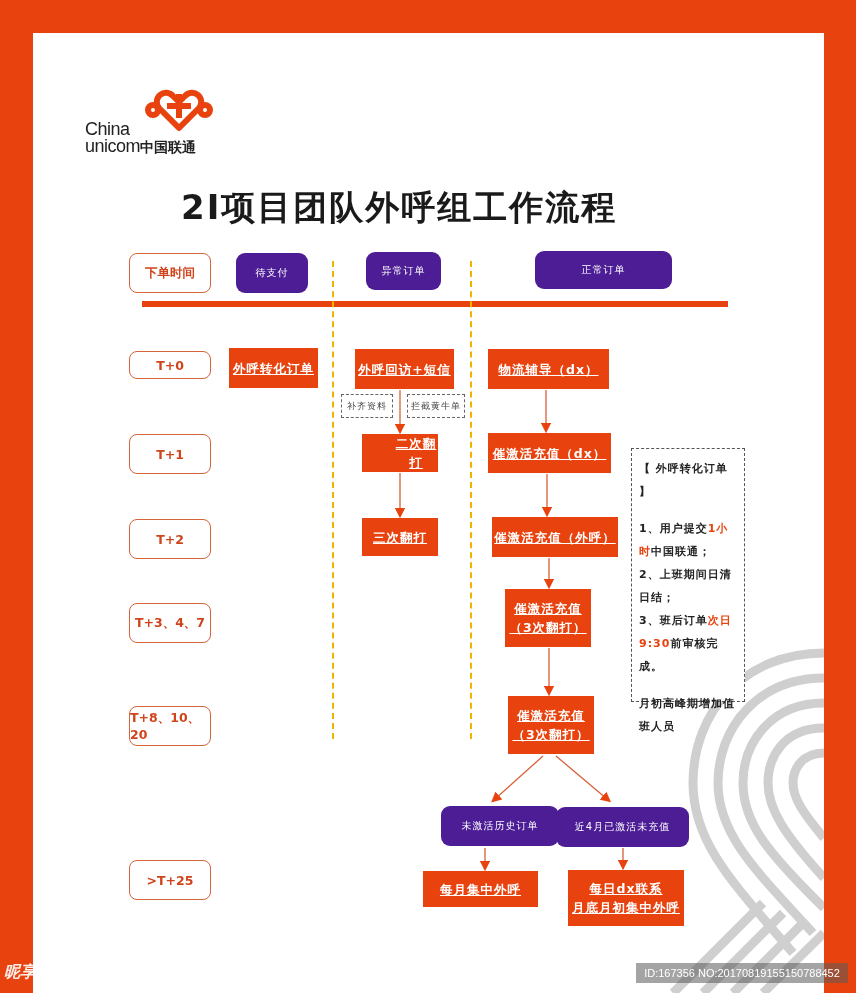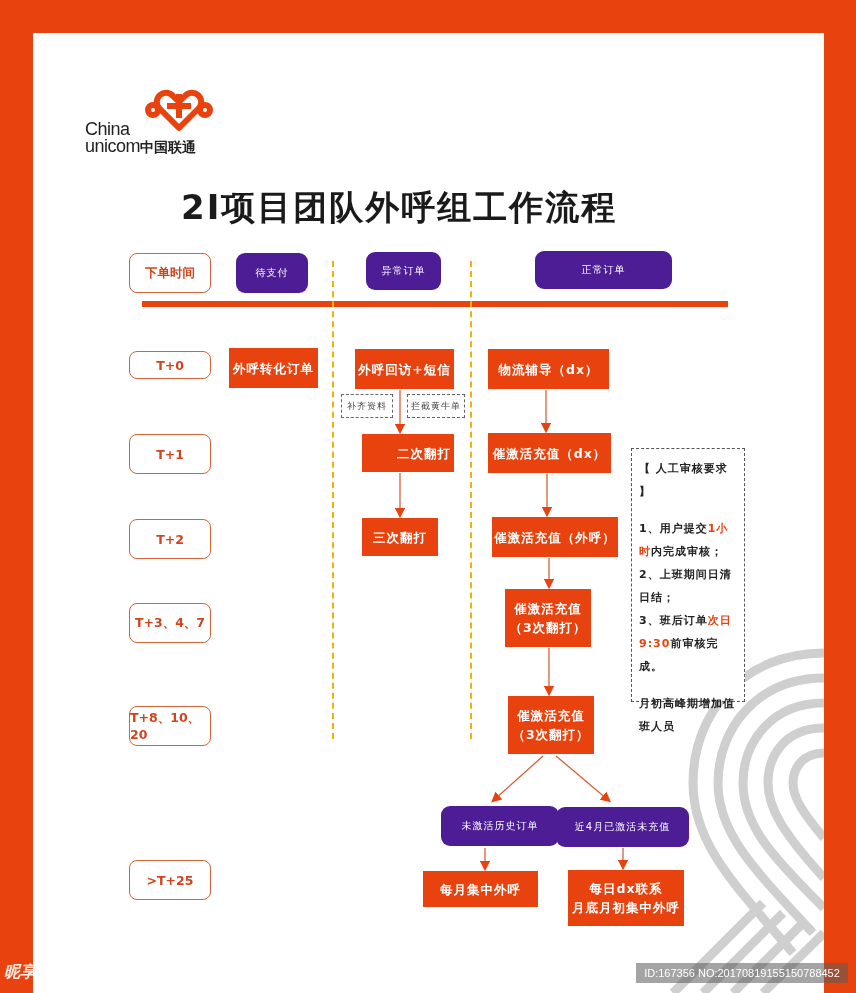--- a/index.html
+++ b/index.html
@@ -1,19 +1,19 @@
 <!DOCTYPE html>
 <html><head>
 <meta charset="utf-8">
 <style>
   html, body { margin:0; padding:0; }
   body { width:856px; height:993px; position:relative; overflow:hidden; background:#e8430e; font-family:"DejaVu Sans","Liberation Sans",sans-serif; }
   .frame { position:absolute; left:33px; top:33px; width:791px; height:960px; background:#ffffff; overflow:hidden; }
   .abs { position:absolute; box-sizing:border-box; }
-  .box-red { background:#e8430e; color:#fff; font-weight:bold; font-size:12.5px; display:flex; align-items:center; justify-content:center; text-align:center; line-height:19px; letter-spacing:1px; }
+  .box-red { background:#e8430e; color:#fff; font-weight:bold; font-size:12.5px; display:flex; align-items:center; justify-content:center; text-align:center; line-height:19px; letter-spacing:1px;text-decoration:underline; }
   .box-yellow { background:#4c1d95; color:#fff; font-weight:normal; font-size:10px; border-radius:9px; display:flex; align-items:center; justify-content:center; letter-spacing:1px; }
   .box-time { border:1.5px solid #d4643a; border-radius:8px; color:#d0441c; font-weight:bold; font-size:12.5px; display:flex; align-items:center; justify-content:center; background:#fff; }
   .box-dash { border:1.2px dashed #666; color:#444; font-size:9px; display:flex; align-items:center; justify-content:center; background:#fff; letter-spacing:1px; }
   .vdash { position:absolute; width:0; border-left:2px dashed #f0b400; }
   .note { border:1.3px dashed #555; background:#fff; padding:8px 7px; font-size:11px; font-weight:bold; color:#222; line-height:23px; letter-spacing:1px; }
   .note .hl { color:#e8430e; }
   .title { font-size:34px; font-weight:bold; color:#1a1a1a; letter-spacing:2px; white-space:nowrap; }
   .logo-text { font-family:"Liberation Sans",sans-serif; color:#222; font-size:18px; line-height:17px; letter-spacing:-0.5px; }
   .logo-cn { font-size:14px; font-weight:bold; color:#222; }
   .wm-left { position:absolute; left:4px; top:962px; color:#fff; font-size:16px; font-weight:bold; font-style:italic; opacity:0.9; }
@@ -71,21 +71,21 @@
   <div class="abs box-time" style="left:96px;top:486px;width:82px;height:40px;">T+2</div>
   <div class="abs box-time" style="left:96px;top:570px;width:82px;height:40px;">T+3、4、7</div>
   <div class="abs box-time" style="left:96px;top:673px;width:82px;height:40px;">T+8、10、20</div>
   <div class="abs box-time" style="left:96px;top:795px;width:82px;height:40px;margin-top:32px;">&gt;T+25</div>
 
   <div class="abs box-red" style="left:196px;top:315px;width:89px;height:40px;">外呼转化订单</div>
 
   <div class="abs box-red" style="left:322px;top:316px;width:99px;height:40px;">外呼回访+短信</div>
   <div class="abs box-dash" style="left:308px;top:361px;width:52px;height:24px;">补齐资料</div>
   <div class="abs box-dash" style="left:374px;top:361px;width:58px;height:24px;">拦截黄牛单</div>
-  <div class="abs box-red" style="left:329px;top:401px;width:92px;height:38px;padding-left:32px;">二次翻打</div>
+  <div class="abs box-red" style="left:329px;top:401px;width:76px;height:38px;padding-left:32px;">二次翻打</div>
   <div class="abs box-red" style="left:329px;top:485px;width:76px;height:38px;">三次翻打</div>
 
   <div class="abs box-red" style="left:455px;top:316px;width:121px;height:40px;">物流辅导（dx）</div>
   <div class="abs box-red" style="left:455px;top:400px;width:123px;height:40px;">催激活充值（dx）</div>
   <div class="abs box-red" style="left:459px;top:484px;width:126px;height:40px;">催激活充值（外呼）</div>
   <div class="abs box-red" style="left:472px;top:556px;width:86px;height:58px;flex-direction:column;">
     <span>催激活充值</span>
     <span>（3次翻打）</span>
   </div>
   <div class="abs box-red" style="left:475px;top:663px;width:86px;height:58px;flex-direction:column;">
@@ -115,23 +115,23 @@
       <line x1="516" y1="525" x2="516" y2="551"></line>
       <line x1="516" y1="615" x2="516" y2="658"></line>
       <line x1="510" y1="723" x2="462" y2="766"></line>
       <line x1="523" y1="723" x2="574" y2="766"></line>
       <line x1="452" y1="815" x2="452" y2="833"></line>
       <line x1="590" y1="815" x2="590" y2="832"></line>
     </g>
   </svg>
 
   <div class="abs note" style="left:598px;top:415px;width:114px;height:254px;">
-    <div style="margin-bottom:14px;">【 人工审核要求 】</div>
+    <div style="margin-bottom:14px;">【 外呼转化订单 】</div>
     <div>
-      <span>1、用户提交</span><span class="hl">1小时</span><span>内完成审核；</span>
+      <span>1、用户提交</span><span class="hl">1小时</span><span>中国联通；</span>
     </div>
     <div>2、上班期间日清日结；</div>
     <div>
       <span>3、班后订单</span><span class="hl">次日</span>
       <span class="hl">9:30</span><span>前审核完成。</span>
     </div>
     <div style="margin-top:14px;">月初高峰期增加值班人员</div>
   </div>
 </div>
 

